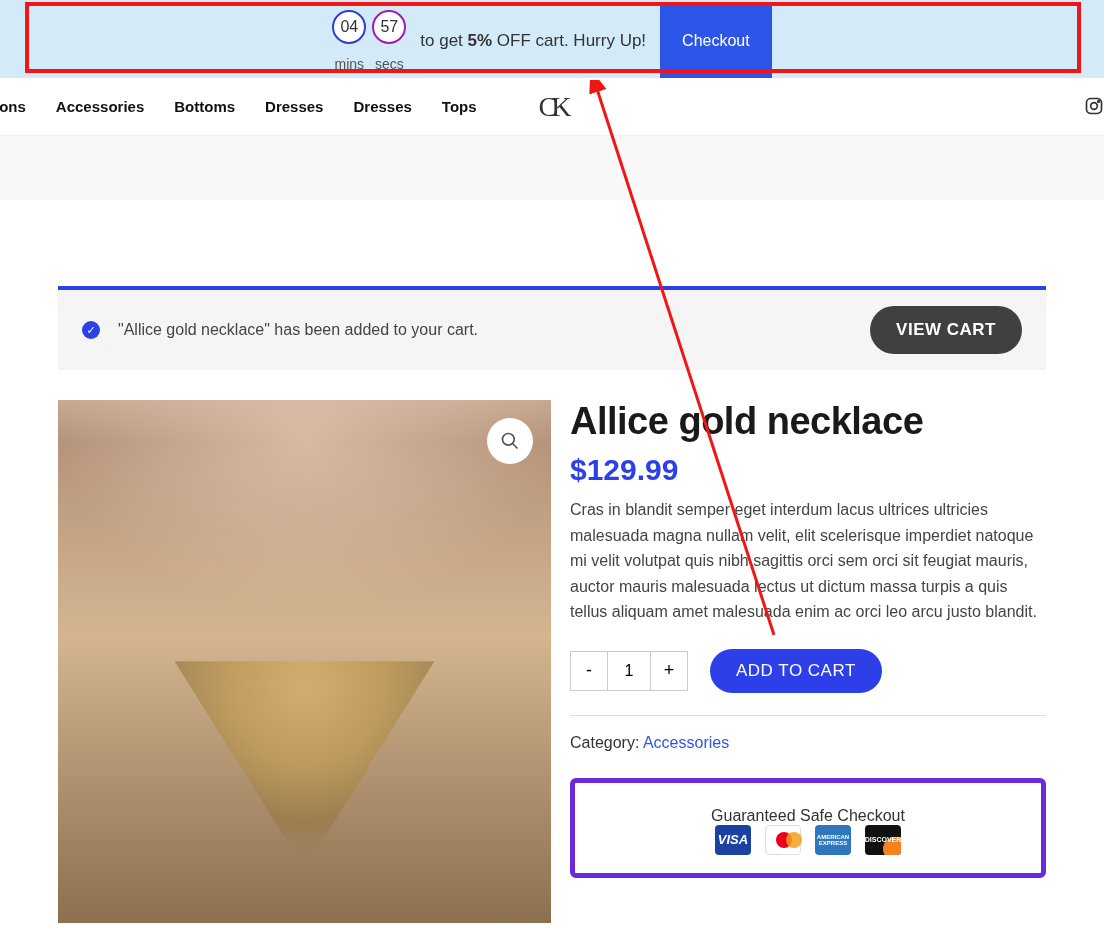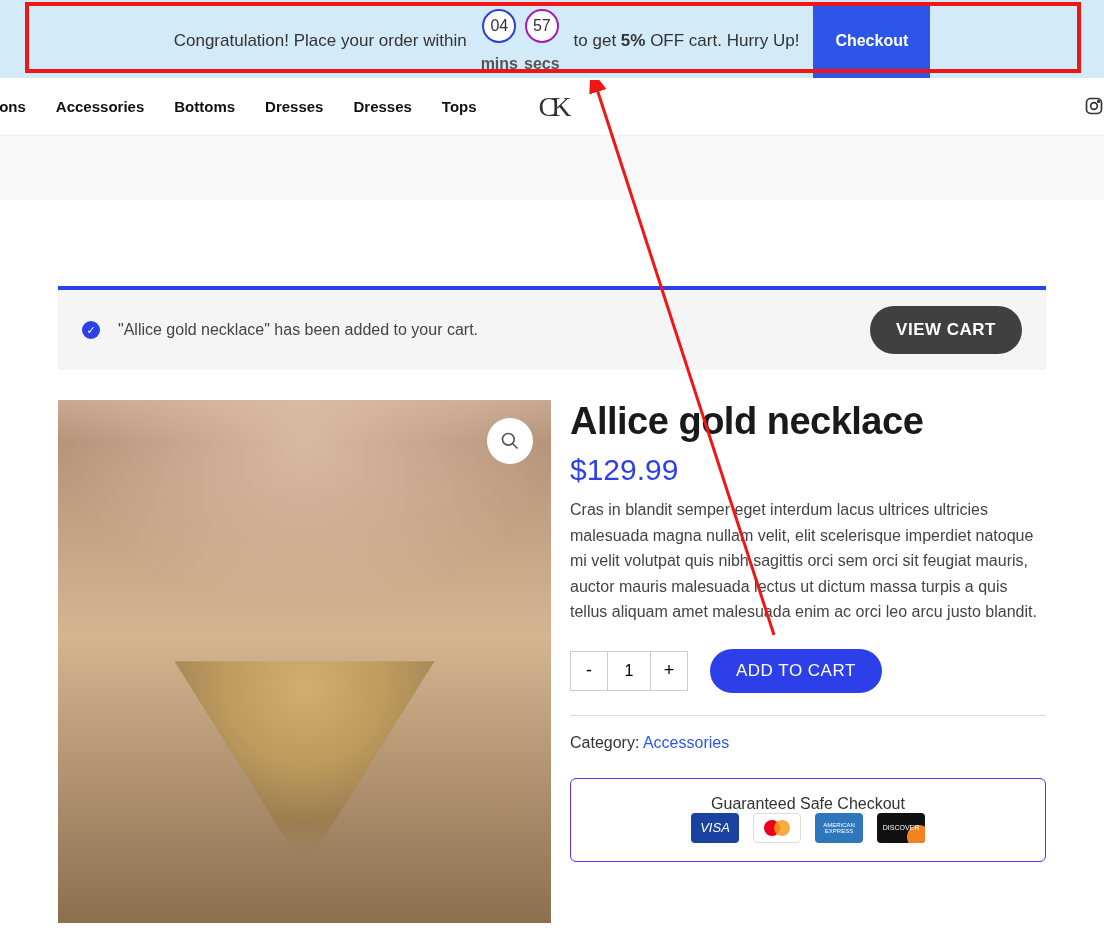--- a/index.html
+++ b/index.html
@@ -11,22 +11,22 @@
 
 
 .promo { background: #d3ebf9; display: flex; align-items: center; justify-content: center; gap: 14px; padding: 8px 0 4px; height: 78px; }
 .promo-text { font-size: 17px; color: #333; }
 .promo-text b { font-weight: 700; }
 .timer { display: flex; gap: 6px; }
 .timer-unit { display: flex; flex-direction: column; align-items: center; }
 .timer-circle { width: 34px; height: 34px; border-radius: 50%; display: flex; align-items: center; justify-content: center; font-size: 16px; font-weight: 500; background: #fff; }
 .timer-circle.mins { border: 2px solid #2d3fd6; }
 .timer-circle.secs { border: 2px solid #a21caf; }
-.timer-label { font-size: 16px; color: #555; margin-top: 12px; font-weight: bold; }
-.btn-checkout { background: #2d56e8; color: #fff; border: none; padding: 28px 22px; font-size: 16px; cursor: pointer; font-weight: bold; }
+.timer-label { font-size: 14px; color: #555; margin-top: 12px; }
+.btn-checkout { background: #2d56e8; color: #fff; border: none; padding: 28px 22px; font-size: 16px; cursor: pointer; }
 
 
 .nav { display: flex; align-items: center; height: 58px; padding: 0 0 0 0; position: relative; border-bottom: 1px solid #f0f0f0; }
 .nav-items { display: flex; gap: 30px; padding-left: 0; }
 .nav-item.first { margin-left: -10px; }
 .nav-item { font-size: 15px; font-weight: 700; color: #111; cursor: pointer; }
 .logo { position: absolute; left: 50%; transform: translateX(-50%); font-family: Georgia, serif; font-size: 28px; letter-spacing: -6px; }
 .ig-icon { position: absolute; right: 0; top: 18px; }
 
 .spacer { height: 64px; background: #f8f8f8; }
@@ -41,36 +41,36 @@
 
 .product { display: flex; gap: 19px; justify-content: flex-end; }
 .gallery { width: 493px; position: relative; }
 .gallery-img { width: 493px; height: 523px; background: linear-gradient(180deg,#c9a992 0%,#b5947b 8%,#d4b590 45%,#8b6f4f 100%); position: relative; overflow: hidden; }
 .gallery-img::before { content:""; position:absolute; left:50%; top:40%; transform:translateX(-50%); width:260px; height:260px; background: radial-gradient(circle at 50% 30%, rgba(210,175,110,0.95) 0%, rgba(190,155,90,0.9) 35%, rgba(150,120,70,0.7) 60%, transparent 75%); clip-path: polygon(50% 100%, 0 20%, 100% 20%); }
 .gallery-img::after { content:""; position:absolute; left:0; right:0; top:0; height:40%; background: radial-gradient(ellipse at 50% 20%, rgba(230,200,180,0.7), transparent 70%); }
 .mag { position: absolute; top: 18px; right: 18px; width: 46px; height: 46px; border-radius: 50%; background: #fff; display:flex; align-items:center; justify-content:center; cursor:pointer; }
 
 .details { flex: 1; }
 .title { font-size: 38px; font-weight: 800; color: #1a1a1a; margin-bottom: 10px; letter-spacing: -0.5px; }
-.price { font-size: 30px; font-weight: 400; color: #2d3fe9; margin-bottom: 10px; }
+.price { font-size: 30px; font-weight: 700; color: #2d3fe9; margin-bottom: 10px; }
 .desc { font-size: 16px; line-height: 1.6; color: #444; margin-bottom: 24px; }
 
 .cart-row { display: flex; align-items: center; gap: 22px; margin-bottom: 22px; }
 .qty { display: flex; }
 .qty button { width: 38px; height: 40px; border: 1px solid #ccc; background: #fff; font-size: 18px; cursor: pointer; }
 .qty input { width: 42px; height: 40px; border: 1px solid #ccc; border-left: none; border-right: none; text-align: center; font-size: 16px; }
 .btn-add { background: #2d3fe9; color: #fff; border: none; padding: 12px 26px; font-size: 17px; font-weight: 400; border-radius: 26px; cursor: pointer; letter-spacing: 0.5px; }
 
 .divider { border: none; border-top: 1px solid #ddd; margin: 0 0 18px 0; }
 .cat { font-size: 16px; color: #333; margin-bottom: 26px; }
 .cat a { color: #2d56e8; text-decoration: none; }
 
-.safe { border: 1px solid #6d28d9; border-radius: 6px; padding: 16px 18px 18px; position: relative; text-align: center; }
+.safe { border: 5px solid #6d28d9; border-radius: 6px; padding: 24px 18px 18px; position: relative; text-align: center; }
 .cards { display: flex; justify-content: center; gap: 14px; }
-.card { width: 48px; height: 30px; border-radius: 4px; display: flex; align-items: center; justify-content: center; font-size: 8px; font-weight: 400; color: #fff; }
+.card { width: 36px; height: 30px; border-radius: 4px; display: flex; align-items: center; justify-content: center; font-size: 8px; font-weight: 700; color: #fff; }
 .visa { background: #1a42a0; font-style: italic; font-size: 13px; }
 .mc { background: #fff; border: 1px solid #ddd; position: relative; }
 .mc::before { content:""; position:absolute; left:10px; top:6px; width:16px; height:16px; border-radius:50%; background:#eb001b; }
 .mc::after { content:""; position:absolute; left:20px; top:6px; width:16px; height:16px; border-radius:50%; background:#f79e1b; opacity:0.85; }
 .amex { background: #2e77bc; font-size: 6px; line-height: 1; text-align: center; }
 .disc { background: #111; position: relative; overflow:hidden; }
 .disc::after { content:""; position:absolute; right:-6px; bottom:-6px; width:24px; height:24px; border-radius:50%; background:#f58220; }
 .disc span { position:relative; z-index:1; color:#fff; font-size:7px; }
 </style>
 </head>
@@ -80,21 +80,20 @@
 <svg class="annot-arrow">
   <defs>
       <marker id="ah" markerWidth="10" markerHeight="10" refX="2" refY="3" orient="auto">
         <path d="M0,0 L0,6 L8,3 z" fill="#f01616"></path>
       </marker>
     </defs>
   <line x1="774" y1="555" x2="596" y2="6" stroke="#f01616" stroke-width="3" marker-end="url(#ah)"></line>
 </svg>
 
 <div class="promo">
-  <span class="promo-text">Congratulation! Place your order within</span>
   <div class="timer">
     <div class="timer-unit">
       <div class="timer-circle mins">04</div>
       <div class="timer-label">mins</div>
     </div>
     <div class="timer-unit">
       <div class="timer-circle secs">57</div>
       <div class="timer-label">secs</div>
     </div>
   </div>

